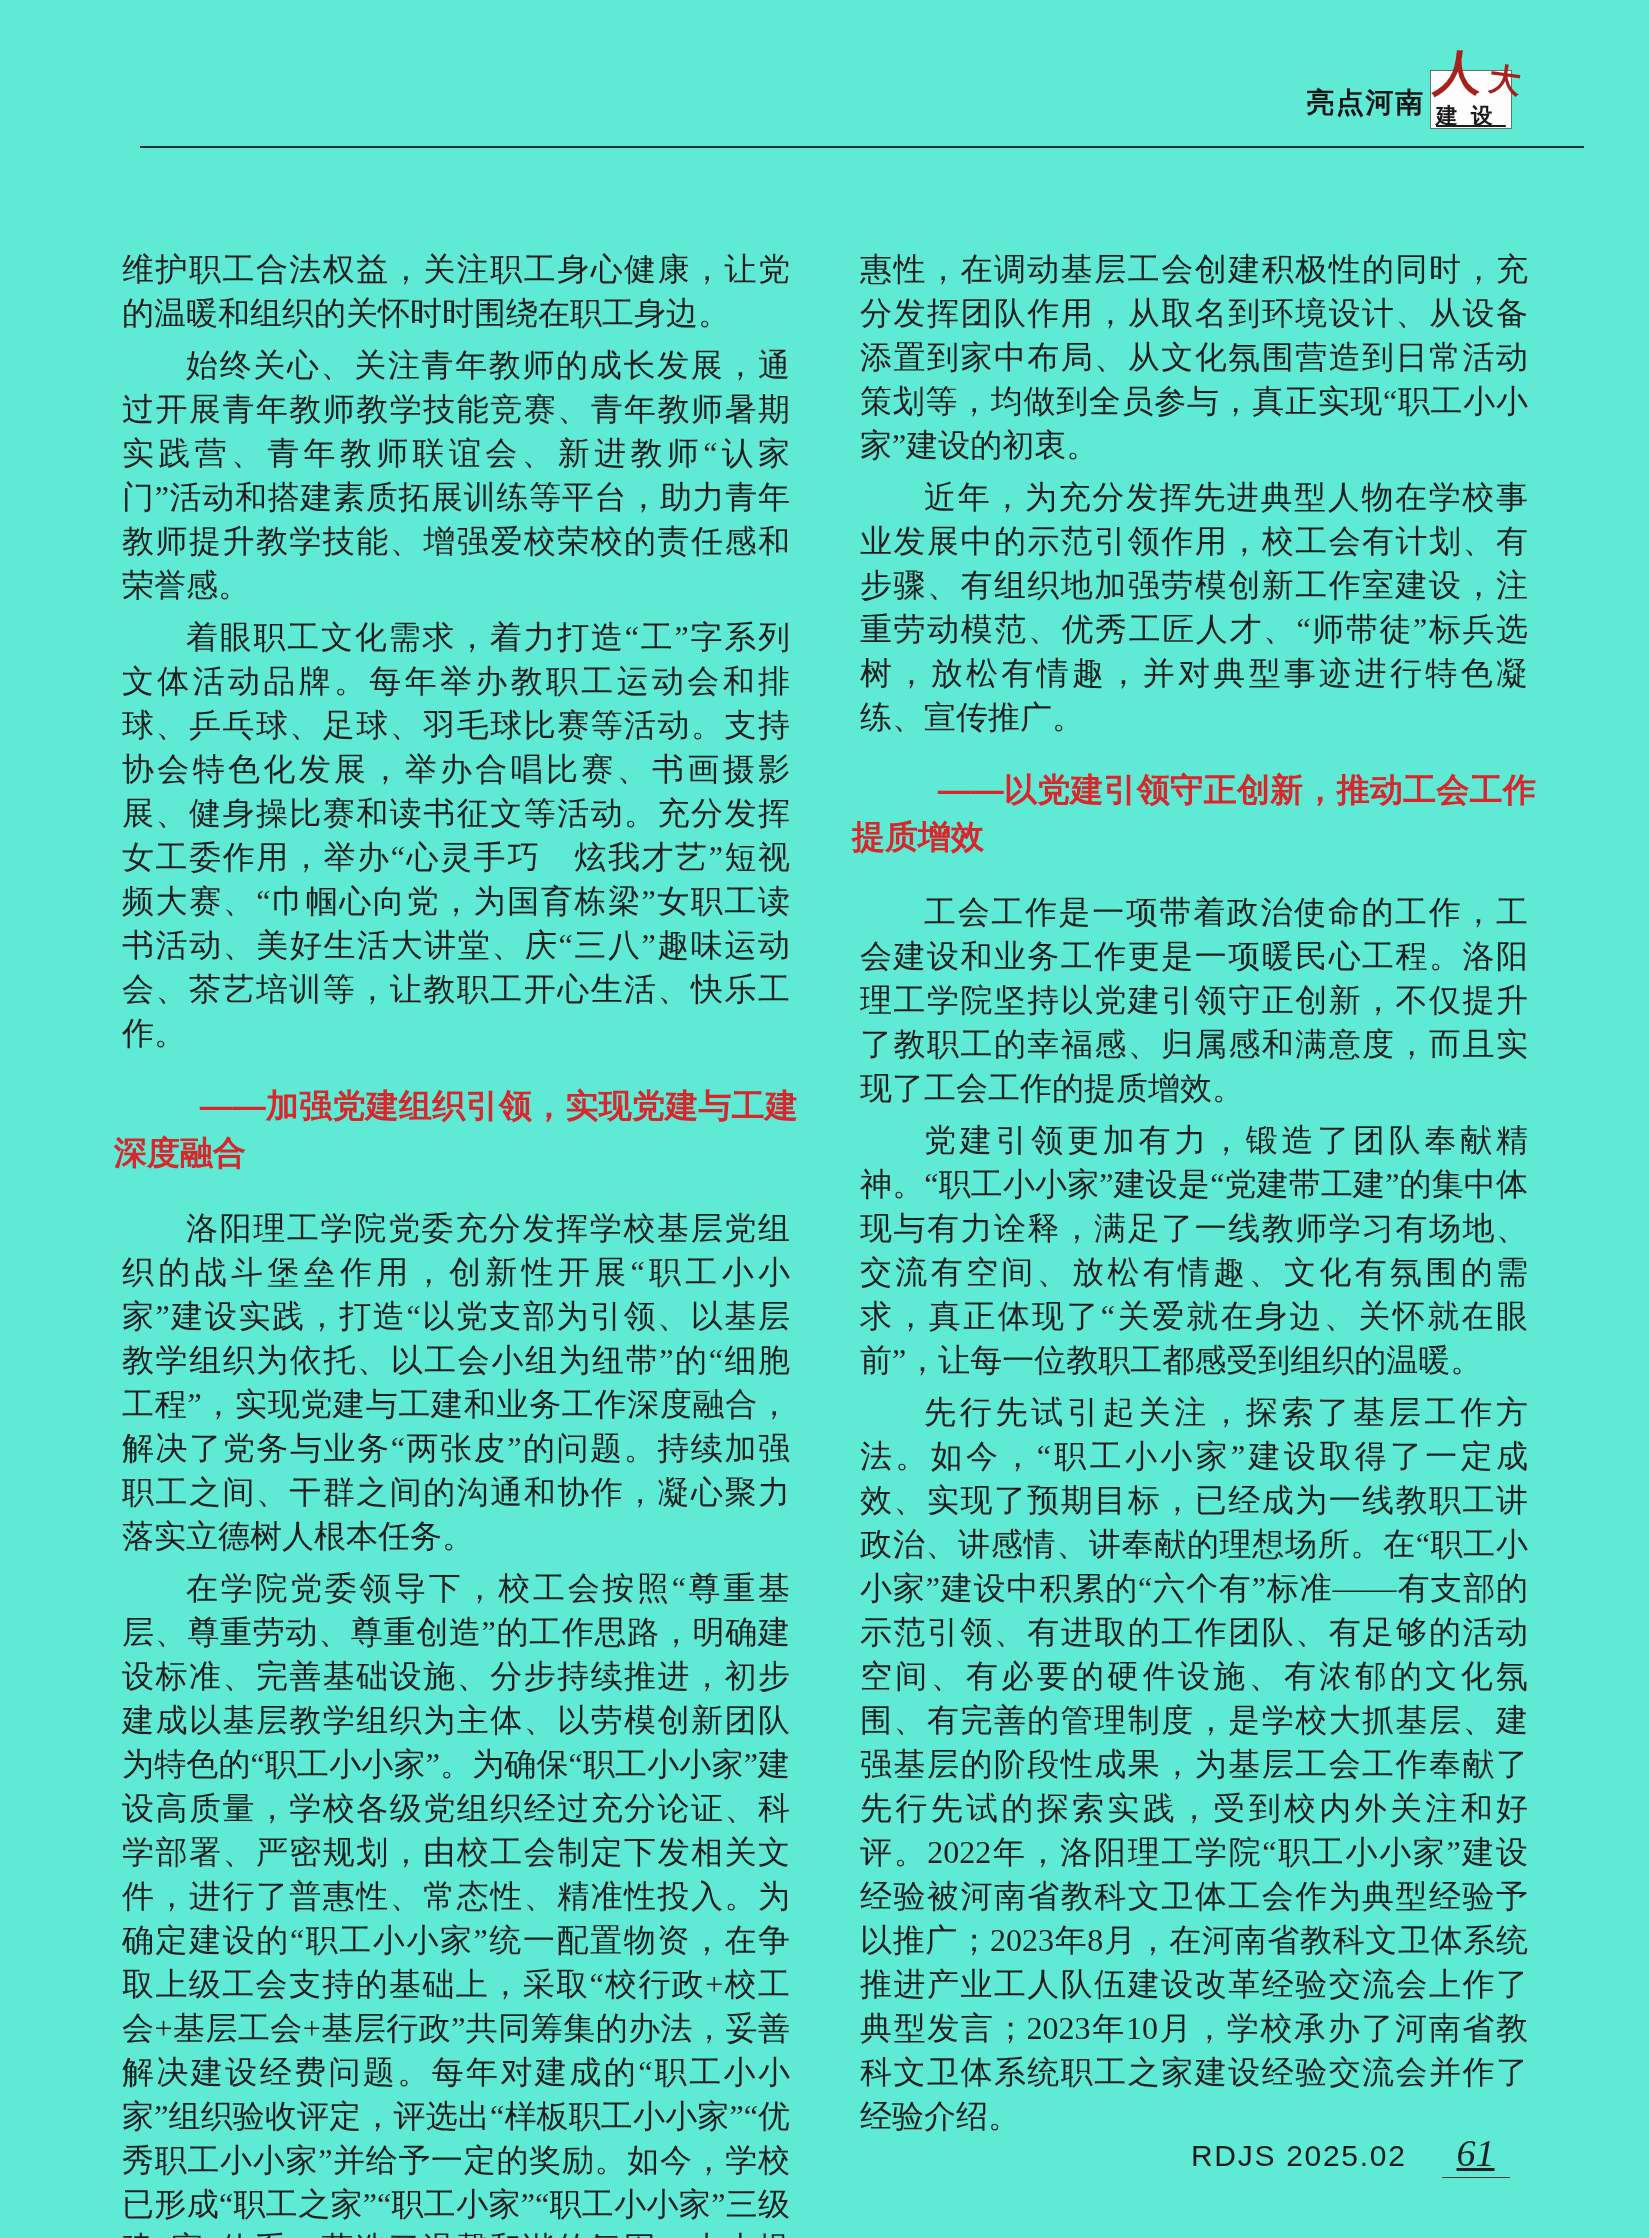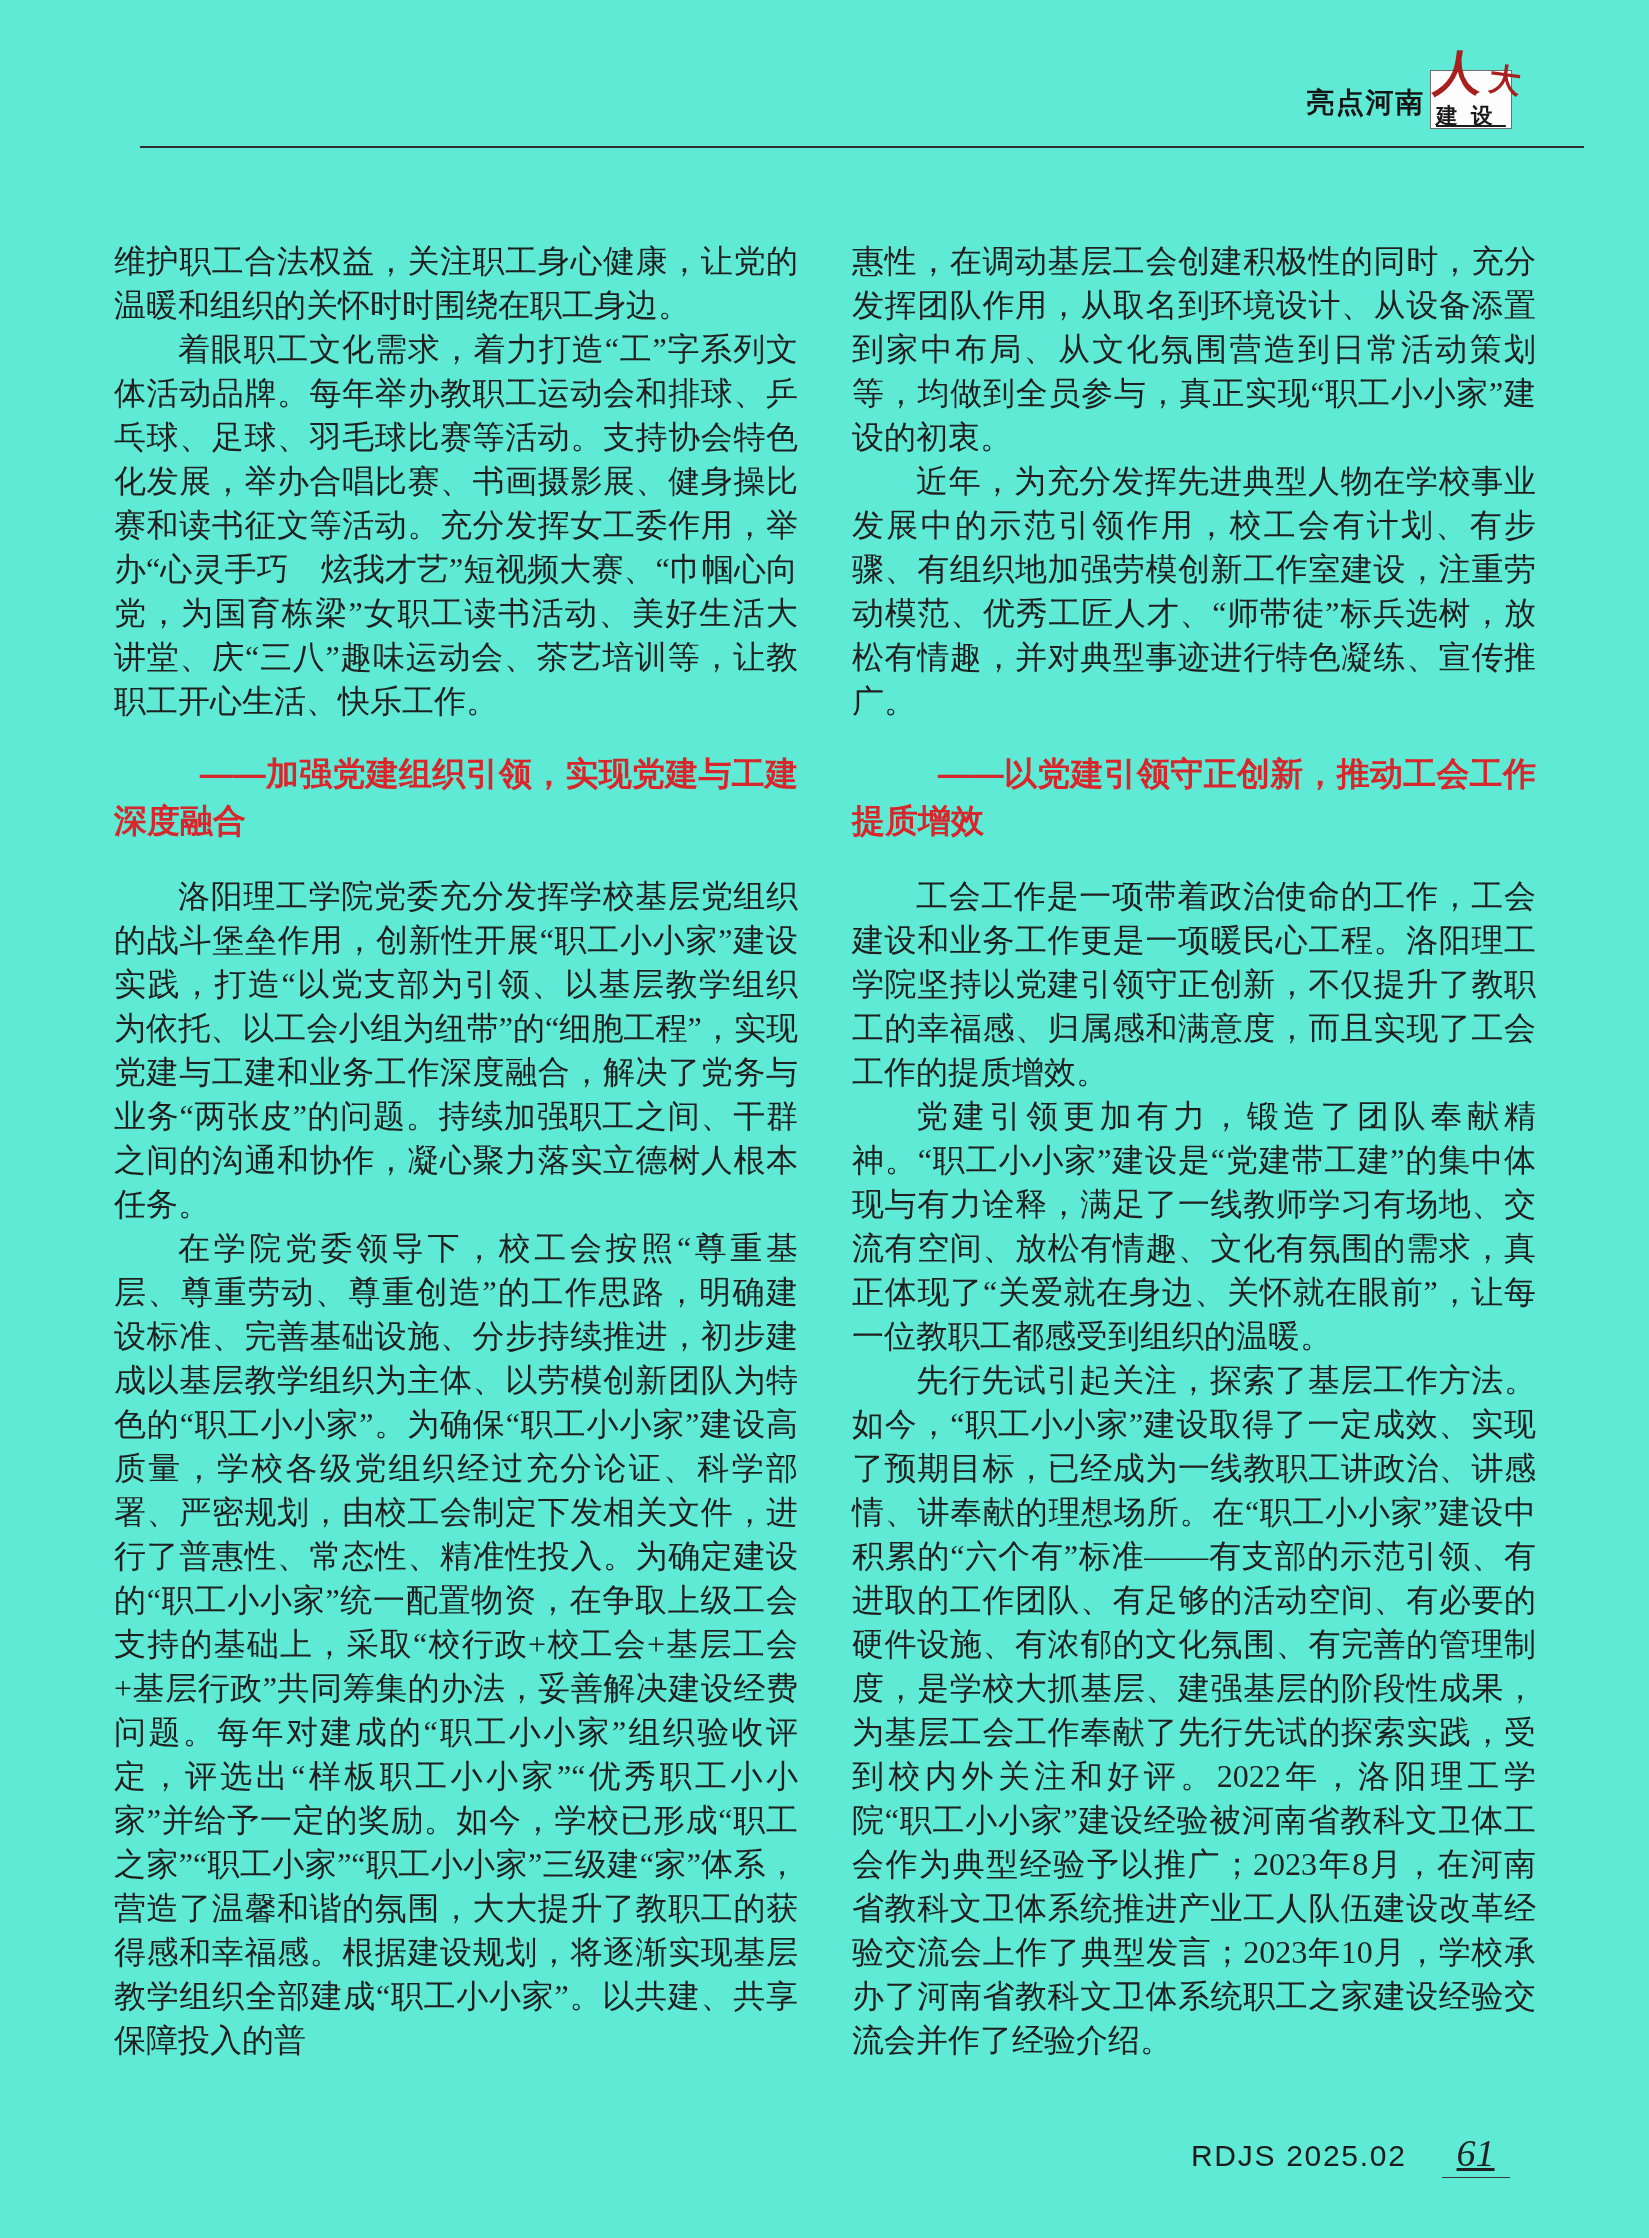--- a/index.html
+++ b/index.html
@@ -41,21 +41,21 @@
     position:absolute; left:140px; top:146px;
     width:1444px; height:1.7px; background:#2e2e2e;
   }
 
   
   .col { position:absolute; top:239px; width:684px; }
   .col-left  { left:114px; }
   .col-right { left:852px; }
 
   p.body {
-    margin:0; color:#1f1f1f;
+    margin:8px; color:#1f1f1f;
     font:32px/44px "Liberation Serif","DejaVu Serif",serif;
     text-align:justify;
   }
   p.indent { text-indent:2em; }
   p.cont   { text-indent:0; }
 
   h2.heading {
     margin:27px 0 30px;
     font:bold 33px/47px "Liberation Sans","DejaVu Sans",sans-serif;
     color:#d8272c; text-indent:2.6em; text-align:justify;
@@ -85,20 +85,21 @@
     <div class="logo-box">
       <span class="logo-ren">人</span>
       <span class="logo-da">大</span>
       <span class="logo-sub"><span>建</span><span>设</span></span>
     </div>
   </div>
   <div class="header-rule"></div>
 
   <section class="col col-left">
     <p class="body cont">维护职工合法权益，关注职工身心健康，让党的温暖和组织的关怀时时围绕在职工身边。</p>
+    <p class="body indent">始终关心、关注青年教师的成长发展，通过开展青年教师教学技能竞赛、青年教师暑期实践营、青年教师联谊会、新进教师“认家门”活动和搭建素质拓展训练等平台，助力青年教师提升教学技能、增强爱校荣校的责任感和荣誉感。</p>
     <p class="body indent">着眼职工文化需求，着力打造“工”字系列文体活动品牌。每年举办教职工运动会和排球、乒乓球、足球、羽毛球比赛等活动。支持协会特色化发展，举办合唱比赛、书画摄影展、健身操比赛和读书征文等活动。充分发挥女工委作用，举办“心灵手巧　炫我才艺”短视频大赛、“巾帼心向党，为国育栋梁”女职工读书活动、美好生活大讲堂、庆“三八”趣味运动会、茶艺培训等，让教职工开心生活、快乐工作。</p>
     <h2 class="heading">——加强党建组织引领，实现党建与工建深度融合</h2>
     <p class="body indent">洛阳理工学院党委充分发挥学校基层党组织的战斗堡垒作用，创新性开展“职工小小家”建设实践，打造“以党支部为引领、以基层教学组织为依托、以工会小组为纽带”的“细胞工程”，实现党建与工建和业务工作深度融合，解决了党务与业务“两张皮”的问题。持续加强职工之间、干群之间的沟通和协作，凝心聚力落实立德树人根本任务。</p>
     <p class="body indent">在学院党委领导下，校工会按照“尊重基层、尊重劳动、尊重创造”的工作思路，明确建设标准、完善基础设施、分步持续推进，初步建成以基层教学组织为主体、以劳模创新团队为特色的“职工小小家”。为确保“职工小小家”建设高质量，学校各级党组织经过充分论证、科学部署、严密规划，由校工会制定下发相关文件，进行了普惠性、常态性、精准性投入。为确定建设的“职工小小家”统一配置物资，在争取上级工会支持的基础上，采取“校行政+校工会+基层工会+基层行政”共同筹集的办法，妥善解决建设经费问题。每年对建成的“职工小小家”组织验收评定，评选出“样板职工小小家”“优秀职工小小家”并给予一定的奖励。如今，学校已形成“职工之家”“职工小家”“职工小小家”三级建“家”体系，营造了温馨和谐的氛围，大大提升了教职工的获得感和幸福感。根据建设规划，将逐渐实现基层教学组织全部建成“职工小小家”。以共建、共享保障投入的普</p>
   </section>
 
   <section class="col col-right">
     <p class="body cont">惠性，在调动基层工会创建积极性的同时，充分发挥团队作用，从取名到环境设计、从设备添置到家中布局、从文化氛围营造到日常活动策划等，均做到全员参与，真正实现“职工小小家”建设的初衷。</p>
     <p class="body indent">近年，为充分发挥先进典型人物在学校事业发展中的示范引领作用，校工会有计划、有步骤、有组织地加强劳模创新工作室建设，注重劳动模范、优秀工匠人才、“师带徒”标兵选树，放松有情趣，并对典型事迹进行特色凝练、宣传推广。</p>
     <h2 class="heading">——以党建引领守正创新，推动工会工作提质增效</h2>

